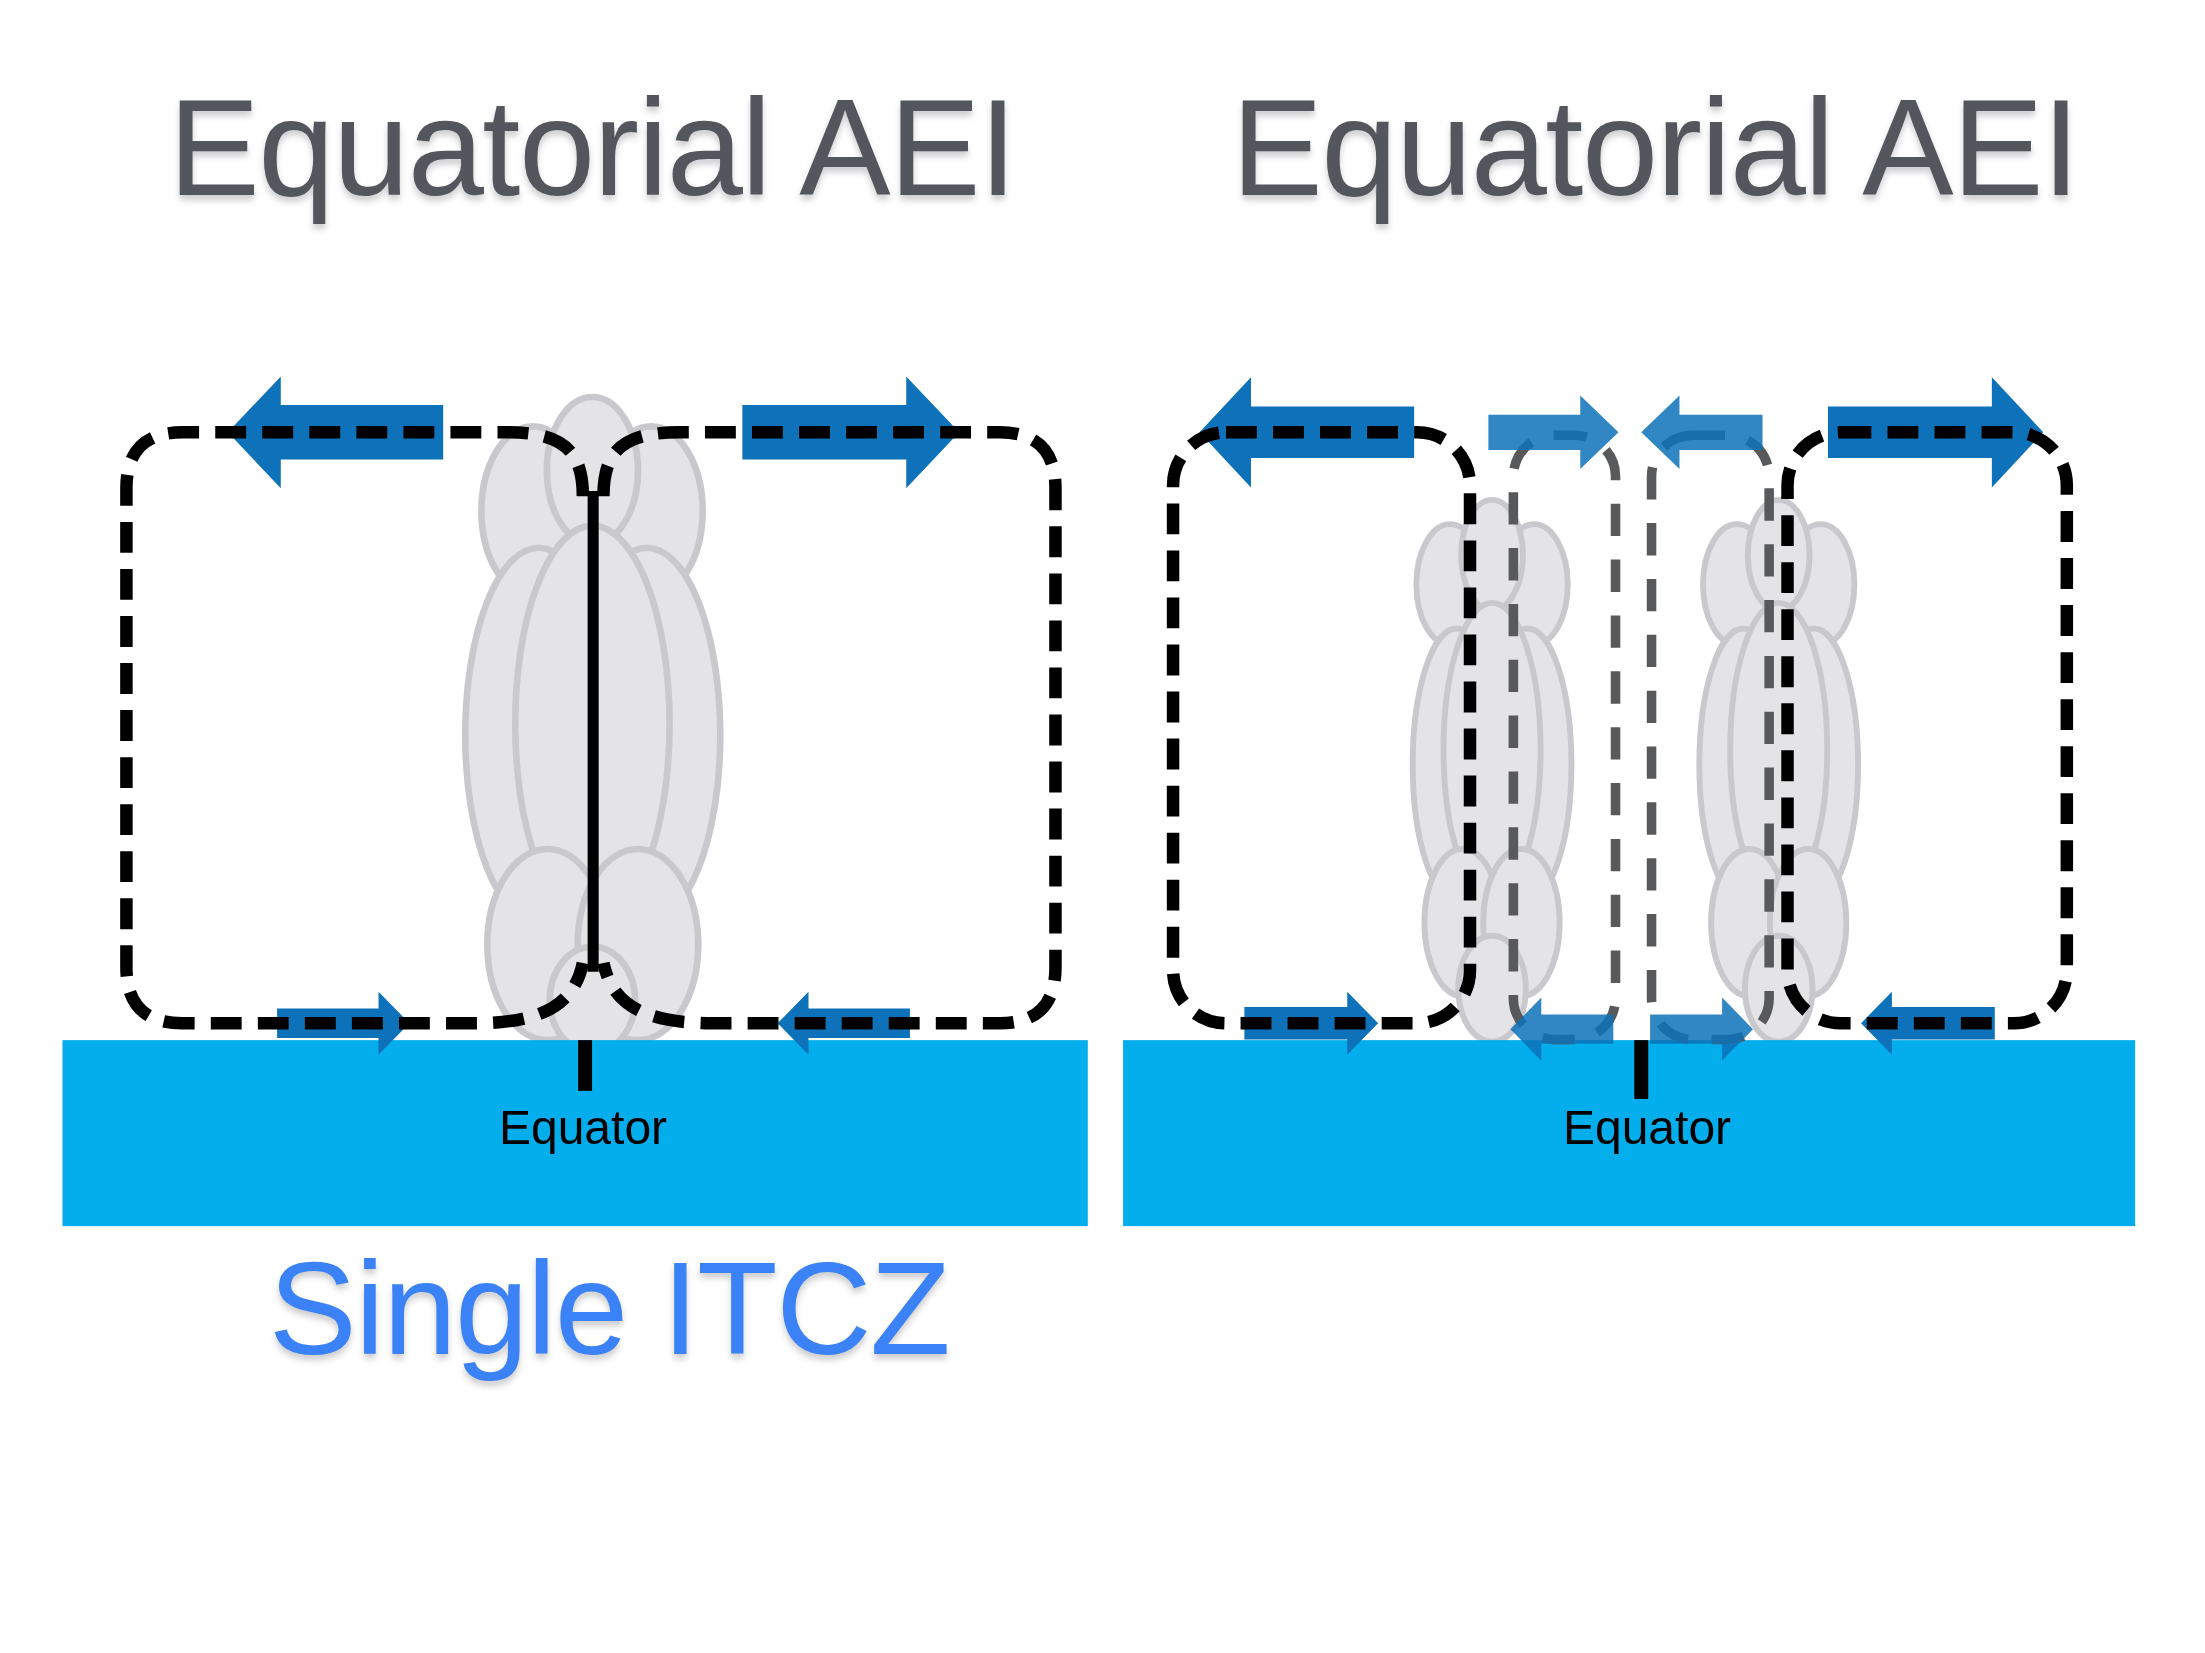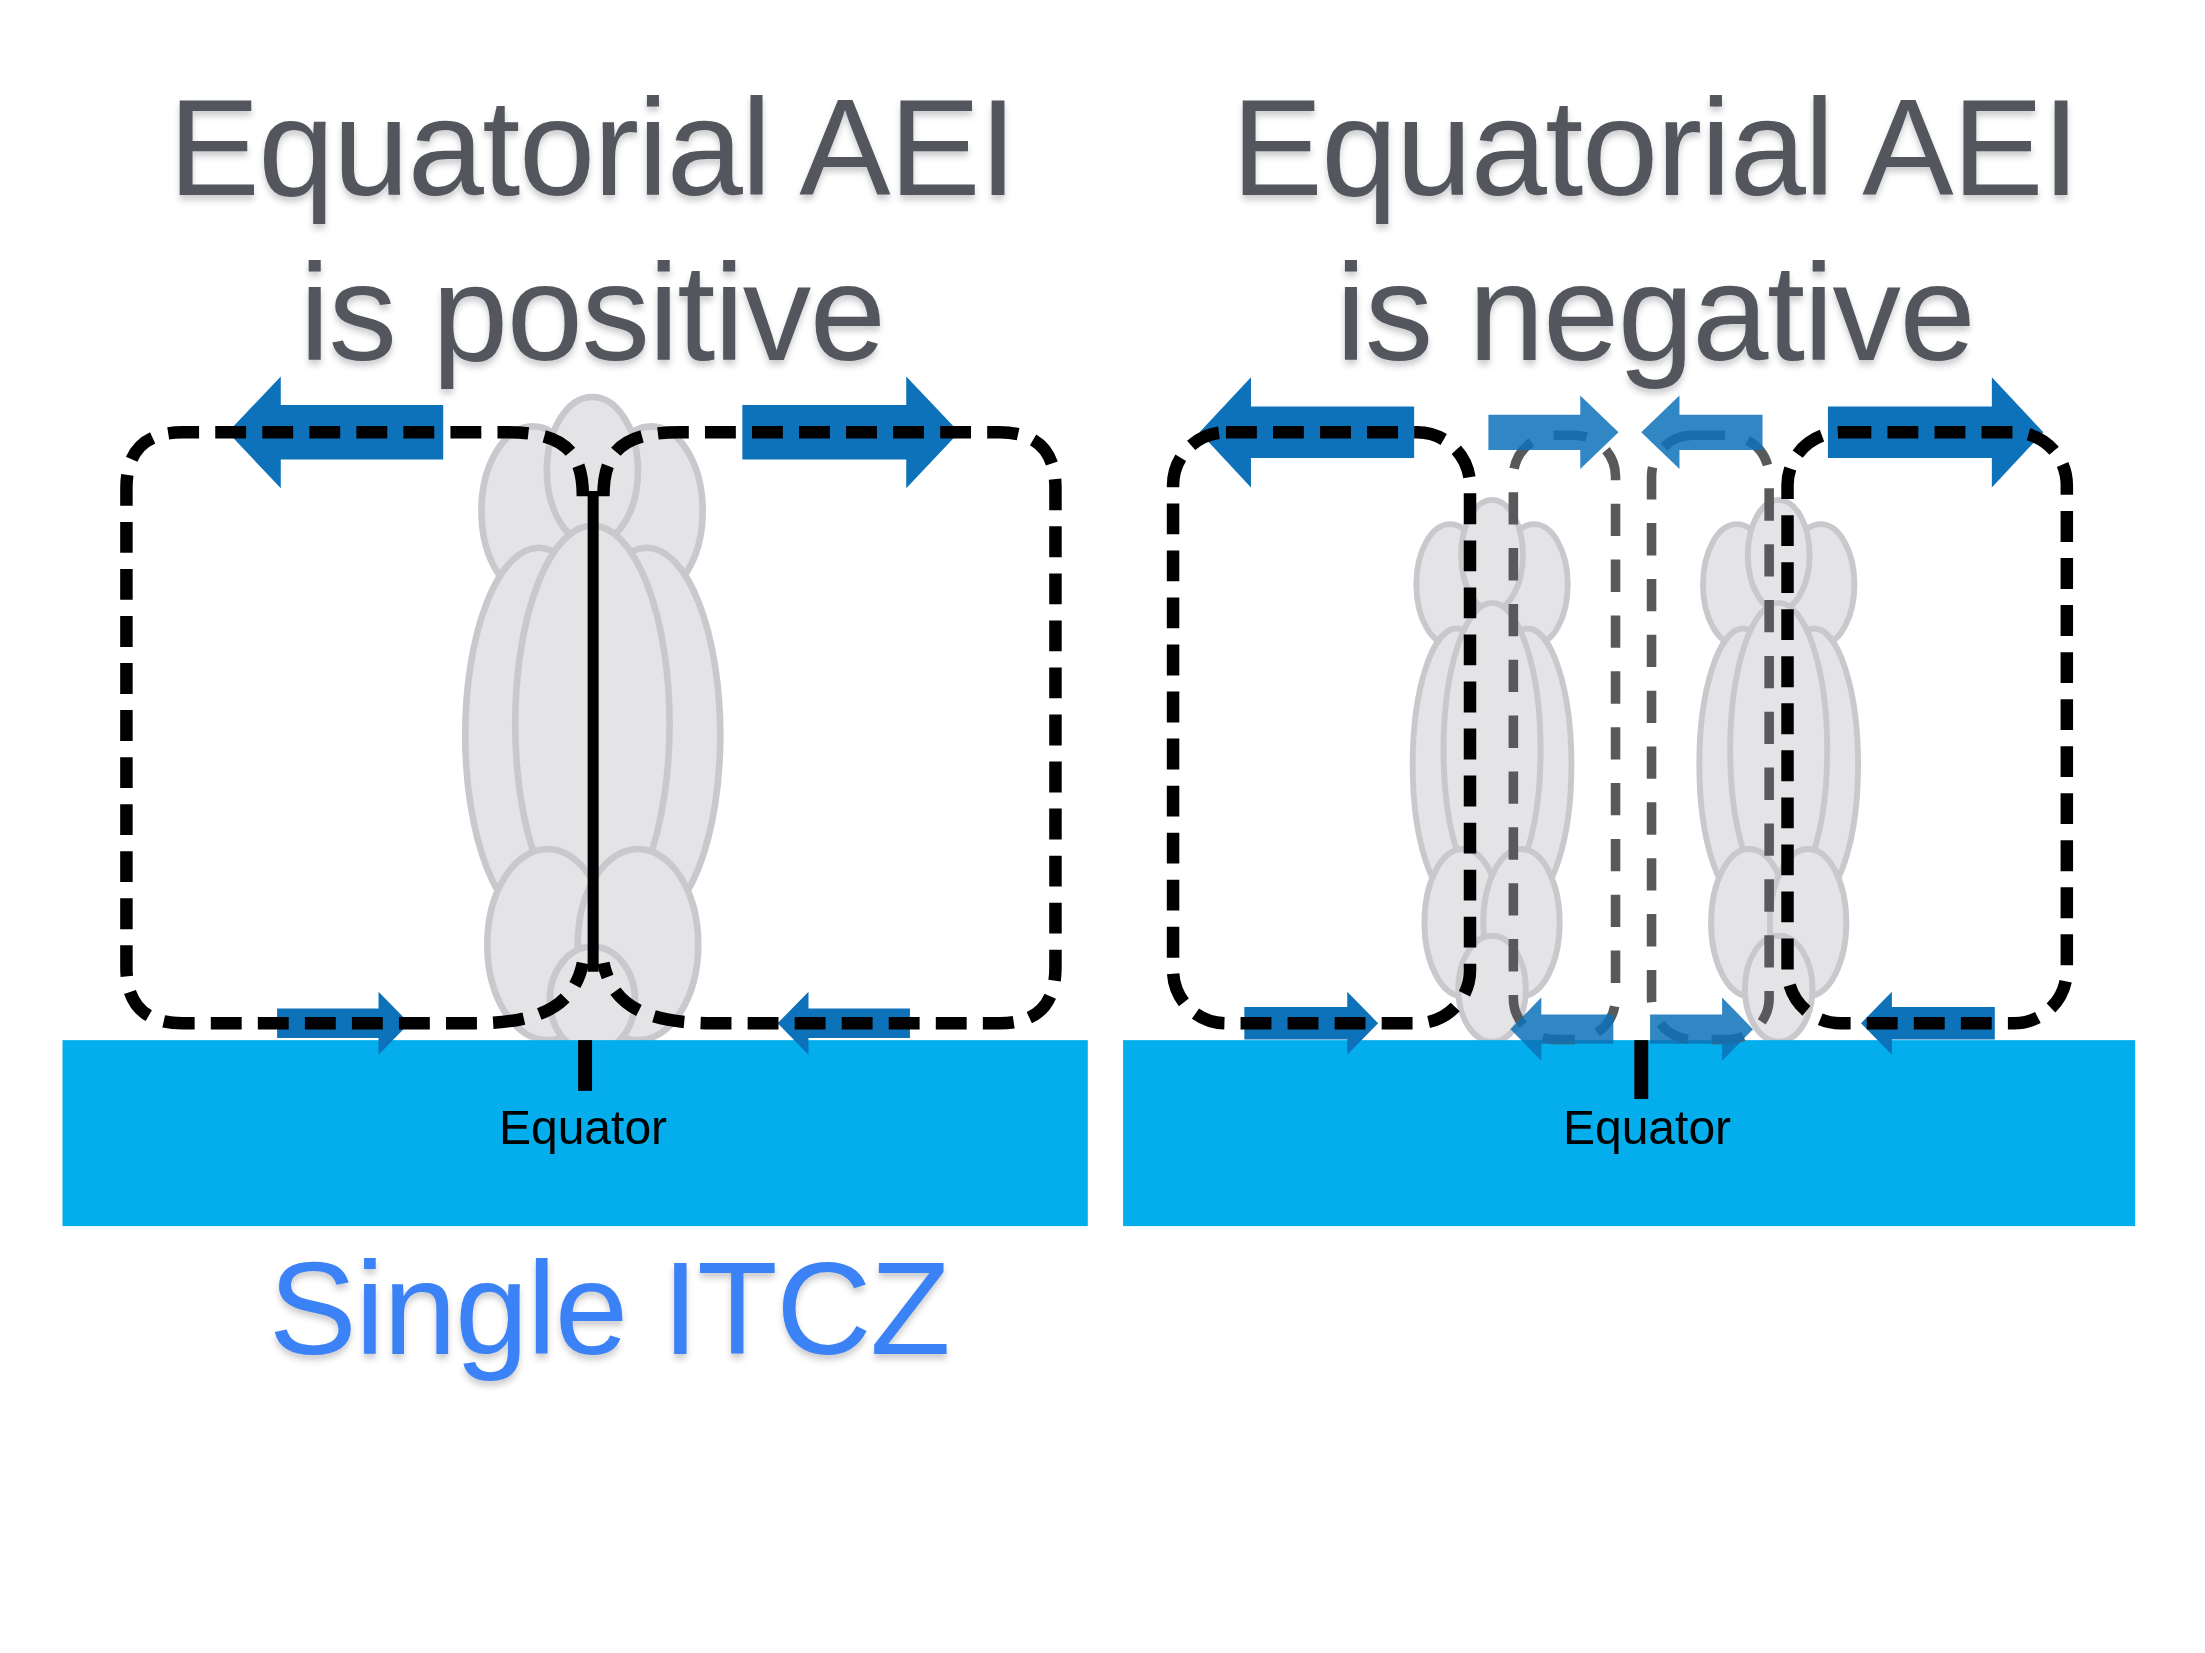--- a/index.html
+++ b/index.html
@@ -143,26 +143,24 @@
       <polygon points="2055,1400 2097,1357 2097,1380 2195,1380 2195,1420 2097,1420 2097,1443" fill="#0d72b9"></polygon>
       <polygon points="2385,1400 2343,1357 2343,1380 2245,1380 2245,1420 2343,1420 2343,1443" fill="#0d72b9"></polygon>
     </g>
 
     <line x1="796" y1="1415" x2="796" y2="1484" stroke="#000000" stroke-width="19"></line>
     <line x1="2233" y1="1415" x2="2233" y2="1495" stroke="#000000" stroke-width="19"></line>
   </svg>
 
   <div id="title-left" class="panel-title">
     <div>Equatorial AEI</div>
-    <div>is positive</div>
   </div>
 
   <div id="title-right" class="panel-title">
     <div>Equatorial AEI</div>
-    <div>is negative</div>
   </div>
 
   <div id="equator-left" class="equator-label">Equator</div>
 
   <div id="equator-right" class="equator-label">Equator</div>
 
   <div id="caption-left" class="panel-caption">Single ITCZ</div>
 
 
 </div>

